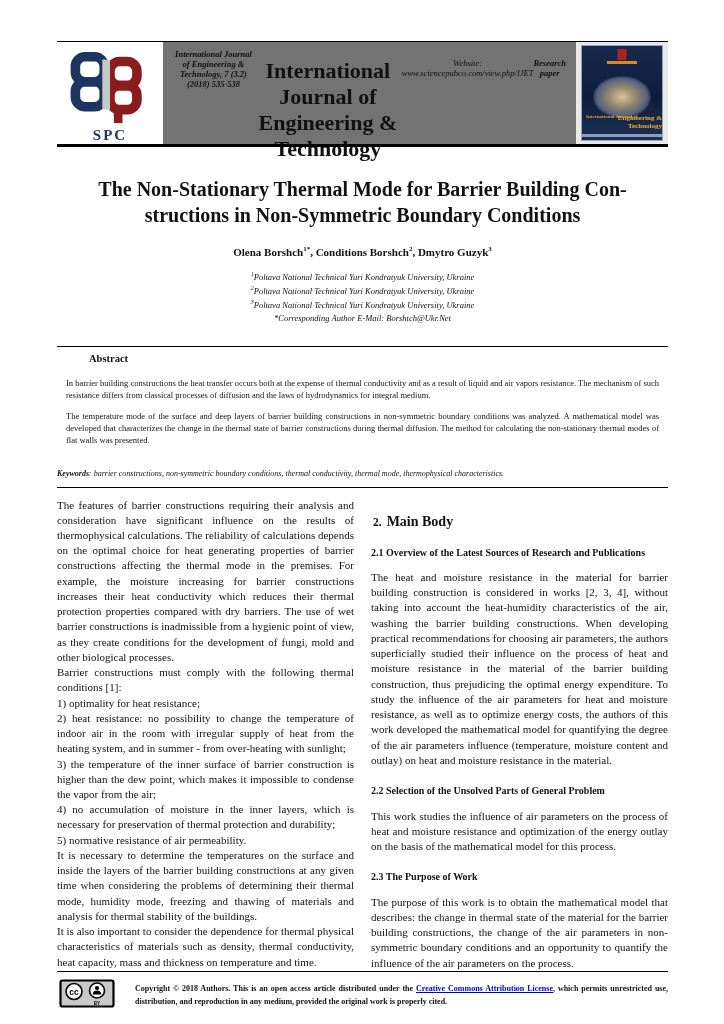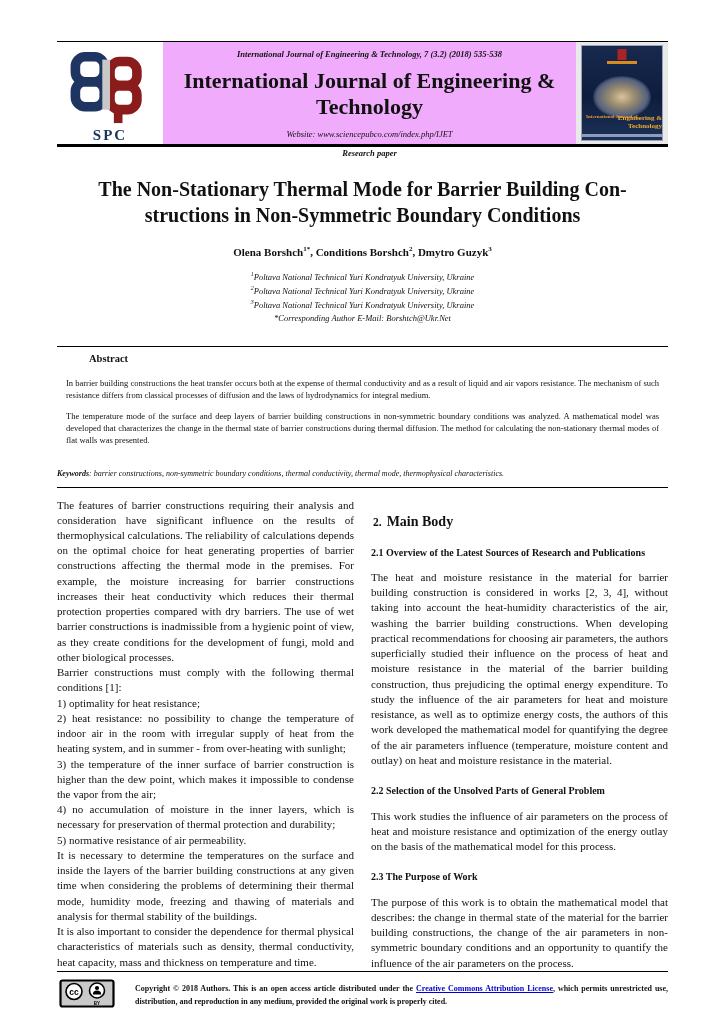--- a/index.html
+++ b/index.html
@@ -10,21 +10,21 @@
     font-family:"Liberation Serif","DejaVu Serif",serif;
     color:#111;overflow:hidden;background:#fff;
   }
   .rule-thin{border:none;border-top:1.5px solid #000;margin:0;}
   .rule-thick{border:none;border-top:3px solid #000;margin:0;}
 
   
   .header-row{display:flex;align-items:stretch;min-height:102px;}
   .logo-box{width:106px;display:flex;flex-direction:column;align-items:center;padding-top:8px;}
   .logo-text{font-weight:bold;font-size:15px;letter-spacing:2px;color:#1e3461;margin-top:2px;}
-  .header-center{flex:1;background:#f0abfc;text-align:center;padding:7px 10px 6px;display:flex;flex-direction:column;}
+  .header-center{flex:1;background:#737373;text-align:center;padding:7px 10px 6px;display:flex;}
   .cit{font-size:8.5px;font-weight:bold;font-style:italic;}
   .jname{font-size:22px;font-weight:bold;margin-top:9px;}
   .website{font-size:8.5px;font-style:italic;margin-top:9px;}
   .rpaper{font-size:8.5px;font-weight:bold;font-style:italic;margin-top:9px;}
   .cover-wrap{width:92px;background:#e9e9e9;display:flex;align-items:center;justify-content:center;}
   .cover{width:80px;height:94px;position:relative;border:1px solid #9aa3b5;
     background:linear-gradient(180deg,#18294f 0%,#0e1d3d 55%,#1c3158 100%);overflow:hidden;}
   .cover-emblem{position:absolute;top:3px;left:50%;transform:translateX(-50%);
     width:9px;height:11px;background:#a82525;}
   .cover-band{position:absolute;top:15px;left:50%;transform:translateX(-50%);
@@ -84,21 +84,21 @@
         <rect x="48" y="12" width="28" height="25" rx="10" fill="none" stroke="#8b1c1c" stroke-width="10"></rect>
         <rect x="48" y="37" width="28" height="25" rx="10" fill="none" stroke="#8b1c1c" stroke-width="10"></rect>
         <rect x="52" y="58" width="9" height="18" fill="#8b1c1c"></rect>
         <rect x="40" y="10" width="8" height="52" fill="#c8c8c8"></rect>
       </svg>
       <div class="logo-text">SPC</div>
     </div>
     <div class="header-center">
       <div class="cit">International Journal of Engineering &amp; Technology, 7 (3.2) (2018) 535-538</div>
       <div class="jname">International Journal of Engineering &amp; Technology</div>
-      <div class="website">Website: www.sciencepubco.com/index.php/IJET</div>
+      <div class="website">Website: www.sciencepubco.com/view.php/IJET</div>
       <div class="rpaper">Research paper</div>
     </div>
     <div class="cover-wrap">
       <div class="cover">
         <div class="cover-emblem"></div>
         <div class="cover-band"></div>
         <div class="cover-machine"></div>
         <div class="cover-t1">International Journal of</div>
         <div class="cover-t2">Engineering &amp; Technology</div>
         <div class="cover-foot"></div>

